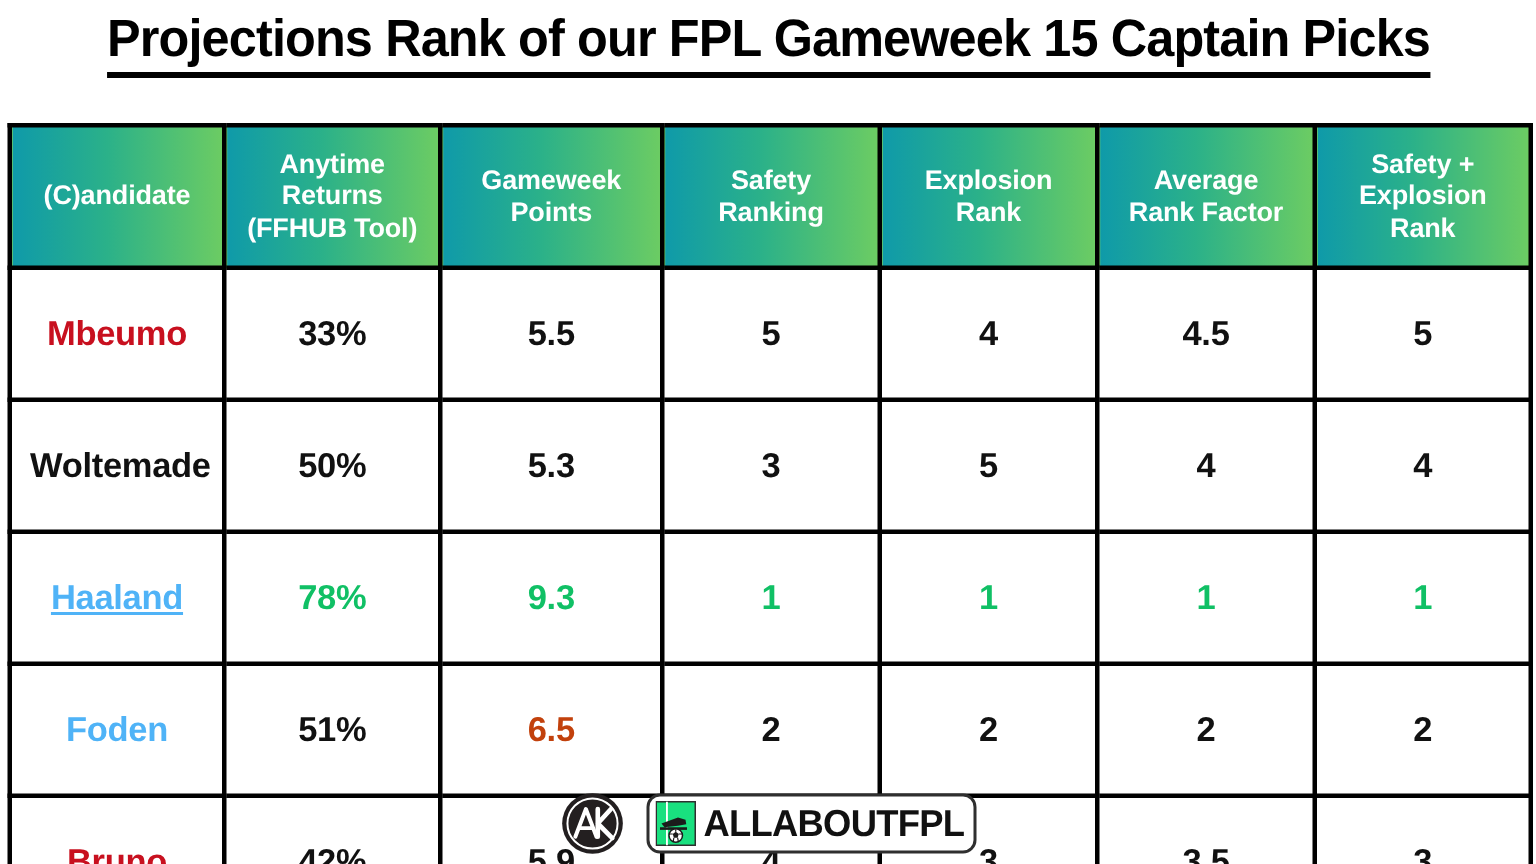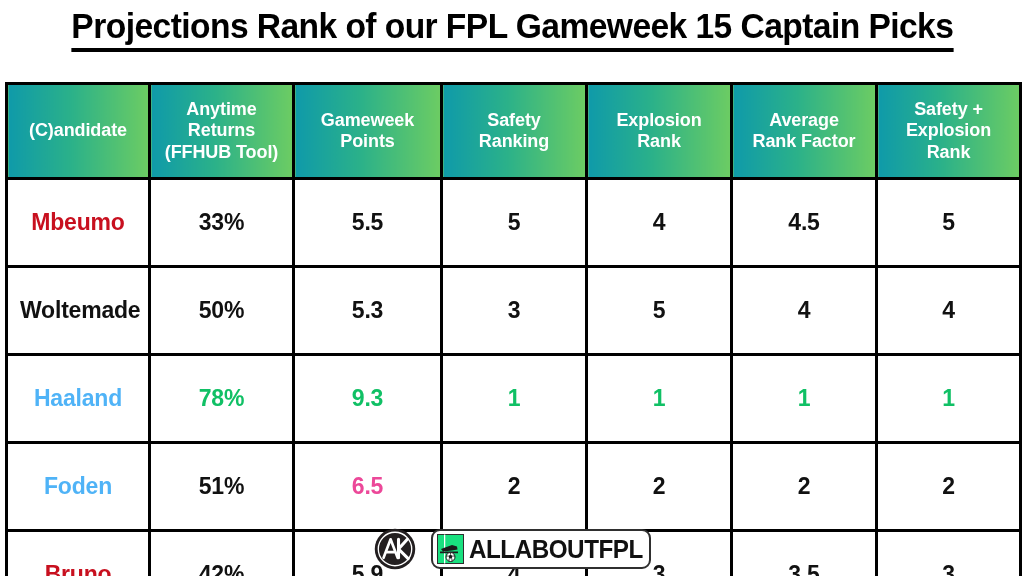--- a/index.html
+++ b/index.html
@@ -213,33 +213,33 @@
           <td class="name-cell" style="color: rgb(17, 17, 17);">Woltemade</td>
           <td style="color: rgb(17, 17, 17);">50%</td>
           <td style="color: rgb(17, 17, 17);">5.3</td>
           <td style="color: rgb(17, 17, 17);">3</td>
           <td style="color: rgb(17, 17, 17);">5</td>
           <td style="color: rgb(17, 17, 17);">4</td>
           <td style="color: rgb(17, 17, 17);">4</td>
         </tr>
 
         <tr>
-          <td class="name-cell" style="color: rgb(79, 179, 247);">Haaland</td>
+          <td class="name-cell" style="color: rgb(79, 179, 247); text-decoration: underline;">Haaland</td>
           <td style="color: rgb(16, 192, 101);">78%</td>
           <td style="color: rgb(16, 192, 101);">9.3</td>
           <td style="color: rgb(16, 192, 101);">1</td>
           <td style="color: rgb(16, 192, 101);">1</td>
           <td style="color: rgb(16, 192, 101);">1</td>
           <td style="color: rgb(16, 192, 101);">1</td>
         </tr>
 
         <tr>
           <td class="name-cell" style="color: rgb(79, 179, 247);">Foden</td>
           <td style="color: rgb(17, 17, 17);">51%</td>
-          <td style="color: #ec4899;">6.5</td>
+          <td style="color: #c2410c;">6.5</td>
           <td style="color: rgb(17, 17, 17);">2</td>
           <td style="color: rgb(17, 17, 17);">2</td>
           <td style="color: rgb(17, 17, 17);">2</td>
           <td style="color: rgb(17, 17, 17);">2</td>
         </tr>
 
         <tr>
           <td class="name-cell" style="color: rgb(200, 16, 31);">Bruno</td>
           <td style="color: rgb(17, 17, 17);">42%</td>
           <td style="color: rgb(17, 17, 17);">5.9</td>

